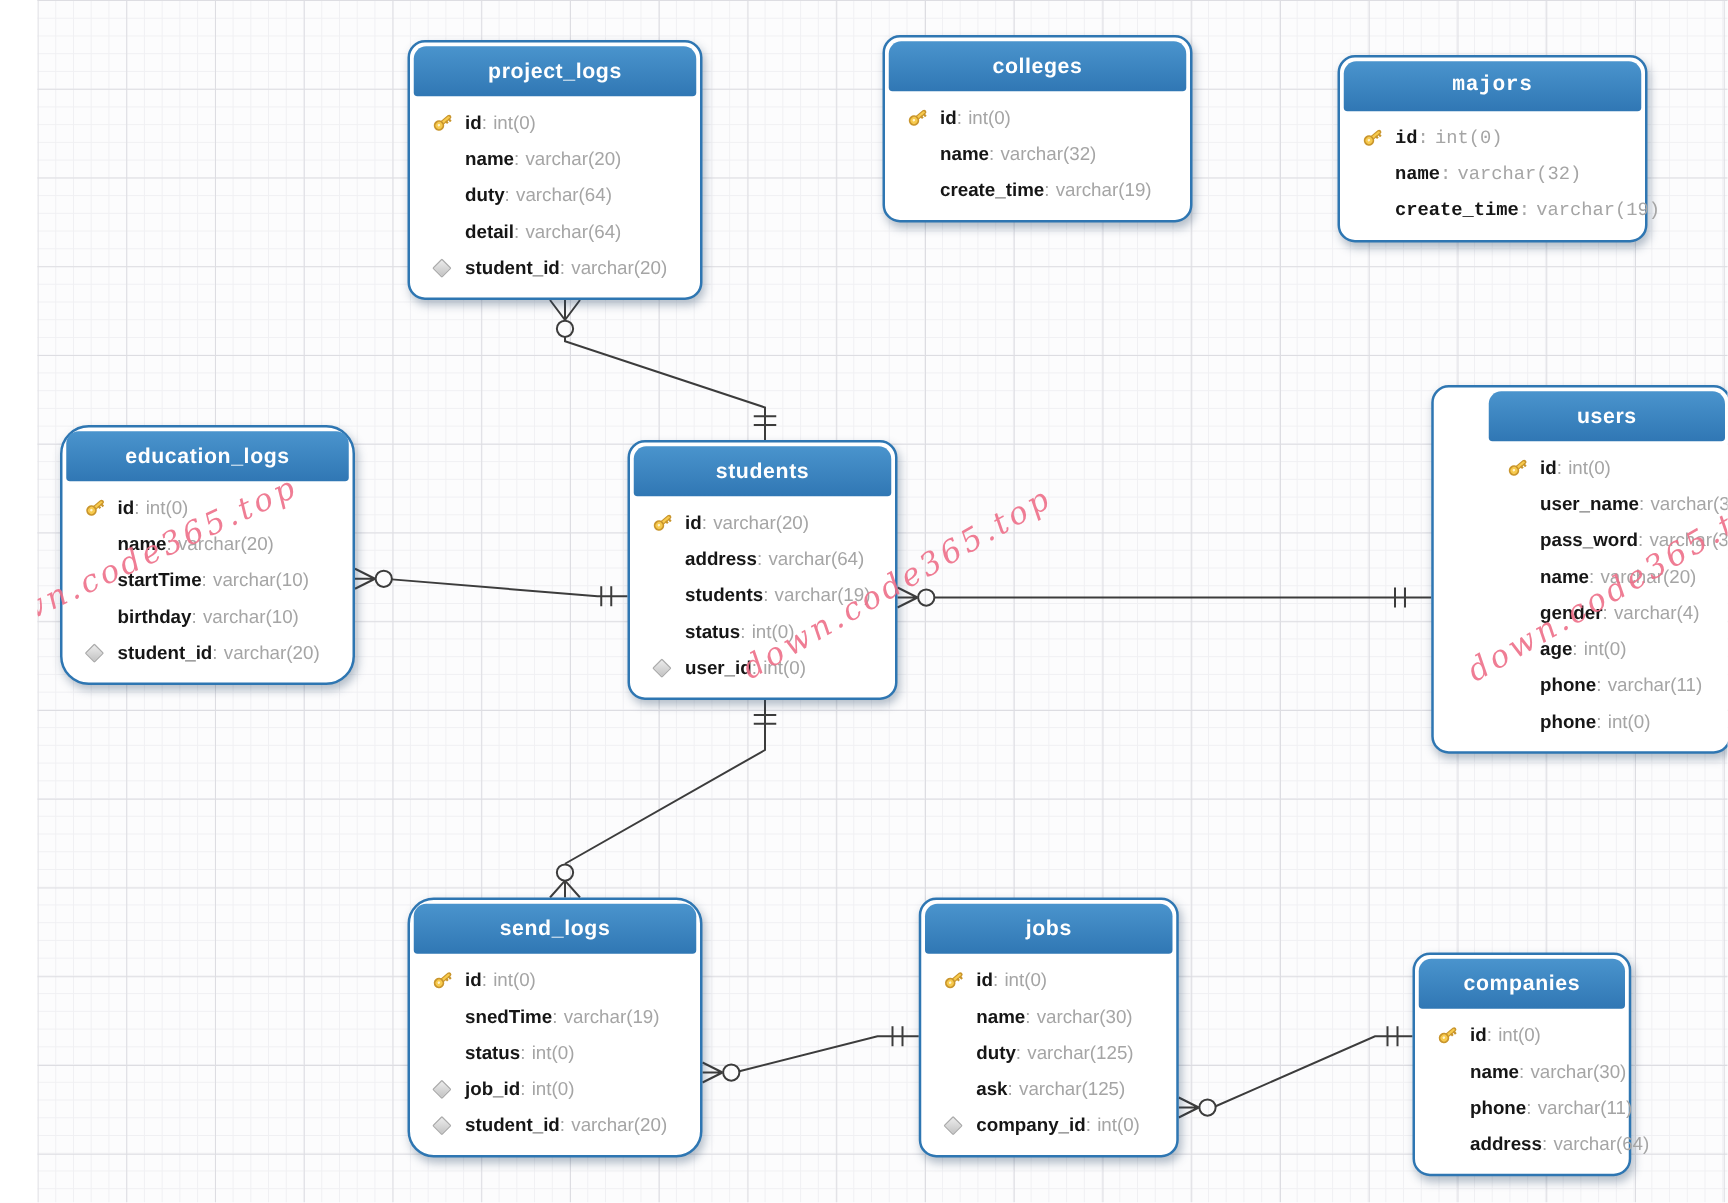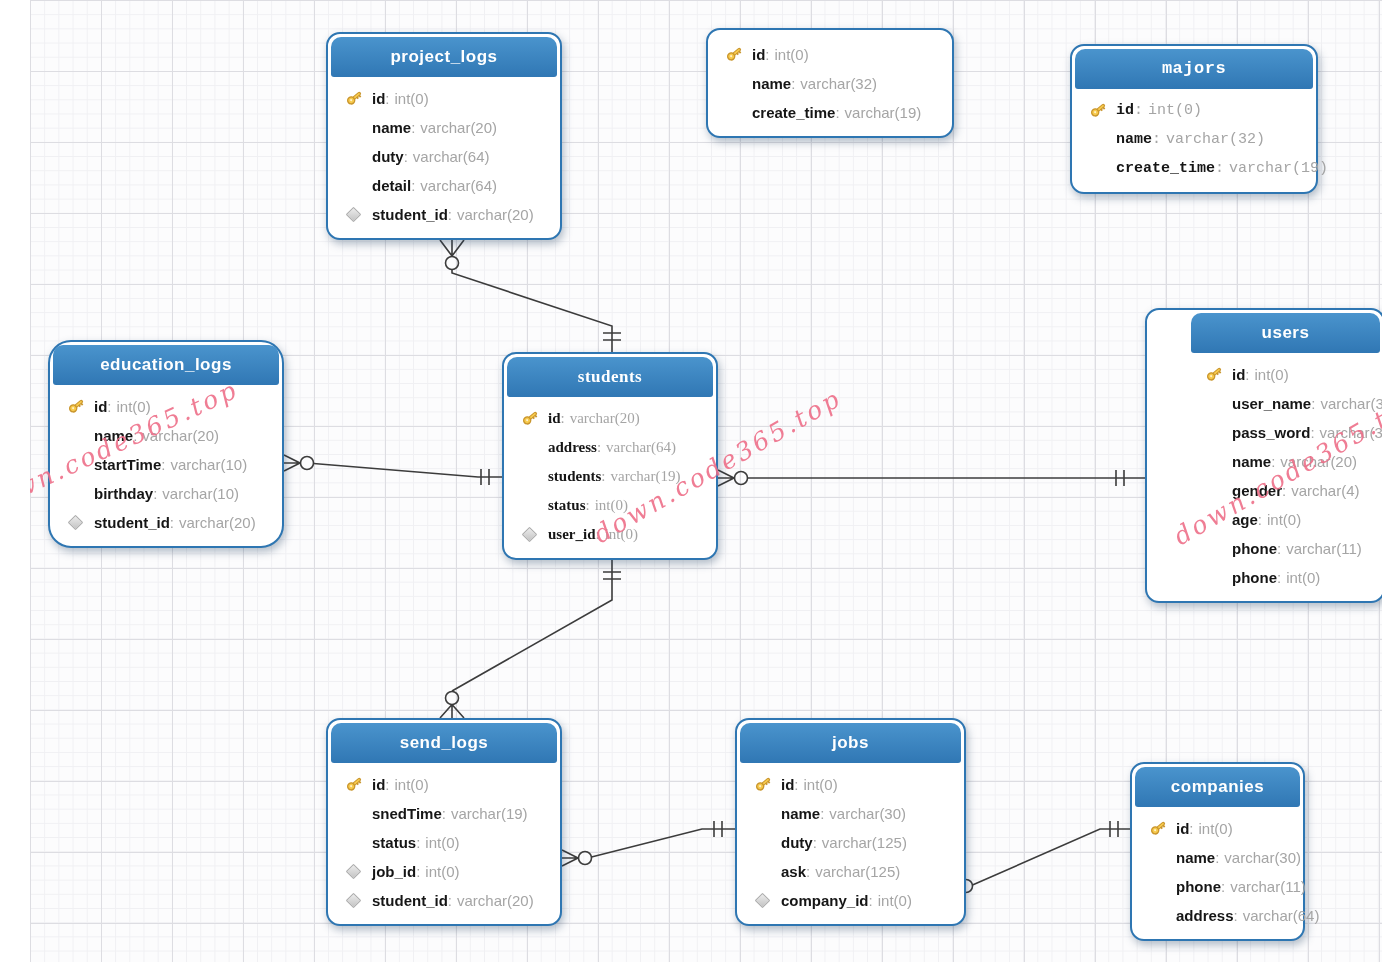--- a/index.html
+++ b/index.html
@@ -144,20 +144,21 @@
             <span class="diamond"></span>
           </span>
         <span class="fname">student_id</span>
           <span class="fsep">:</span>
         <span class="ftype">varchar(20)</span>
       </div>
     </div>
   </div>
 
   <div class="db-table" style="left:676px;top:28px;width:248px;">
+    <div class="db-header">colleges</div>
     <div class="db-body">
       <div class="frow">
         <span class="ficon">
             <svg width="19" height="19" viewBox="0 0 24 24">
               <g transform="rotate(-40 12 12)">
                 <line x1="11" y1="12" x2="21.5" y2="12" stroke="#c9952c" stroke-width="4.6" stroke-linecap="round"></line>
                 <line x1="11" y1="12" x2="21" y2="12" stroke="#f7ca4d" stroke-width="2.4" stroke-linecap="round"></line>
                 <line x1="16.5" y1="13" x2="16.5" y2="16" stroke="#c9952c" stroke-width="2.2"></line>
                 <line x1="20" y1="13" x2="20" y2="16.5" stroke="#c9952c" stroke-width="2.2"></line>
                 <circle cx="8.2" cy="12" r="4.4" fill="#f7ca4d" stroke="#c9952c" stroke-width="1.8"></circle>
@@ -261,21 +262,21 @@
         <span class="ficon">
             <span class="diamond"></span>
           </span>
         <span class="fname">student_id</span>
           <span class="fsep">:</span>
         <span class="ftype">varchar(20)</span>
       </div>
     </div>
   </div>
 
-  <div class="db-table" style="left:472px;top:352px;width:216px;font-family:Liberation Serif, serif;">
+  <div class="db-table" style="left:472px;top:352px;width:216px;">
     <div class="db-header">students</div>
     <div class="db-body">
       <div class="frow">
         <span class="ficon">
             <svg width="19" height="19" viewBox="0 0 24 24">
               <g transform="rotate(-40 12 12)">
                 <line x1="11" y1="12" x2="21.5" y2="12" stroke="#c9952c" stroke-width="4.6" stroke-linecap="round"></line>
                 <line x1="11" y1="12" x2="21" y2="12" stroke="#f7ca4d" stroke-width="2.4" stroke-linecap="round"></line>
                 <line x1="16.5" y1="13" x2="16.5" y2="16" stroke="#c9952c" stroke-width="2.2"></line>
                 <line x1="20" y1="13" x2="20" y2="16.5" stroke="#c9952c" stroke-width="2.2"></line>
@@ -375,21 +376,21 @@
       </div>
       <div class="frow">
         <span class="ficon"></span>
         <span class="fname">phone</span>
           <span class="fsep">:</span>
         <span class="ftype">int(0)</span>
       </div>
     </div>
   </div>
 
-  <div class="db-table" style="left:296px;top:718px;width:236px;">
+  <div class="db-table" style="left:296px;top:718px;width:236px;border-radius:21px;">
     <div class="db-header">send_logs</div>
     <div class="db-body">
       <div class="frow">
         <span class="ficon">
             <svg width="19" height="19" viewBox="0 0 24 24">
               <g transform="rotate(-40 12 12)">
                 <line x1="11" y1="12" x2="21.5" y2="12" stroke="#c9952c" stroke-width="4.6" stroke-linecap="round"></line>
                 <line x1="11" y1="12" x2="21" y2="12" stroke="#f7ca4d" stroke-width="2.4" stroke-linecap="round"></line>
                 <line x1="16.5" y1="13" x2="16.5" y2="16" stroke="#c9952c" stroke-width="2.2"></line>
                 <line x1="20" y1="13" x2="20" y2="16.5" stroke="#c9952c" stroke-width="2.2"></line>
@@ -426,21 +427,21 @@
         <span class="ficon">
             <span class="diamond"></span>
           </span>
         <span class="fname">student_id</span>
           <span class="fsep">:</span>
         <span class="ftype">varchar(20)</span>
       </div>
     </div>
   </div>
 
-  <div class="db-table" style="left:705px;top:718px;width:231px;">
+  <div class="db-table" style="left:705px;top:718px;width:208px;">
     <div class="db-header">jobs</div>
     <div class="db-body">
       <div class="frow">
         <span class="ficon">
             <svg width="19" height="19" viewBox="0 0 24 24">
               <g transform="rotate(-40 12 12)">
                 <line x1="11" y1="12" x2="21.5" y2="12" stroke="#c9952c" stroke-width="4.6" stroke-linecap="round"></line>
                 <line x1="11" y1="12" x2="21" y2="12" stroke="#f7ca4d" stroke-width="2.4" stroke-linecap="round"></line>
                 <line x1="16.5" y1="13" x2="16.5" y2="16" stroke="#c9952c" stroke-width="2.2"></line>
                 <line x1="20" y1="13" x2="20" y2="16.5" stroke="#c9952c" stroke-width="2.2"></line>

